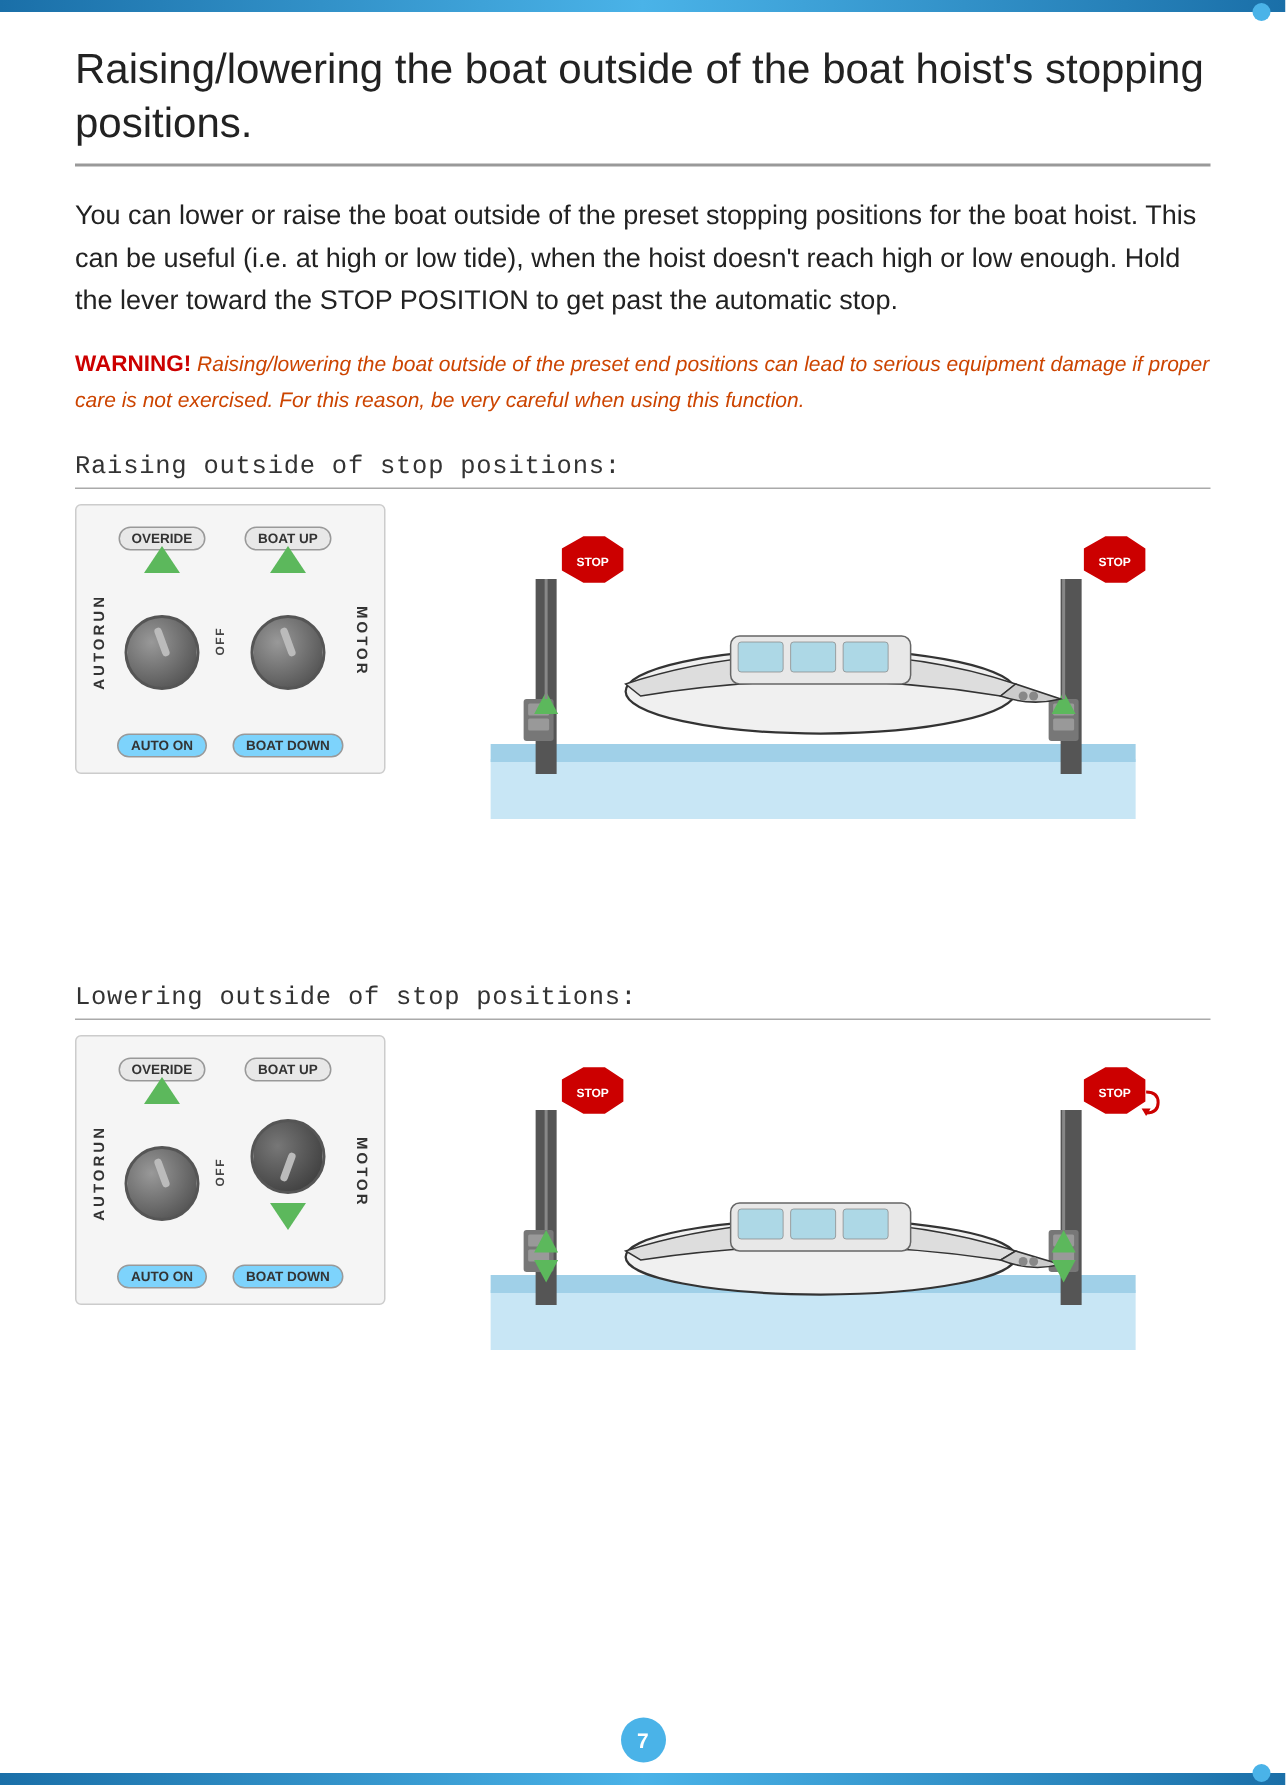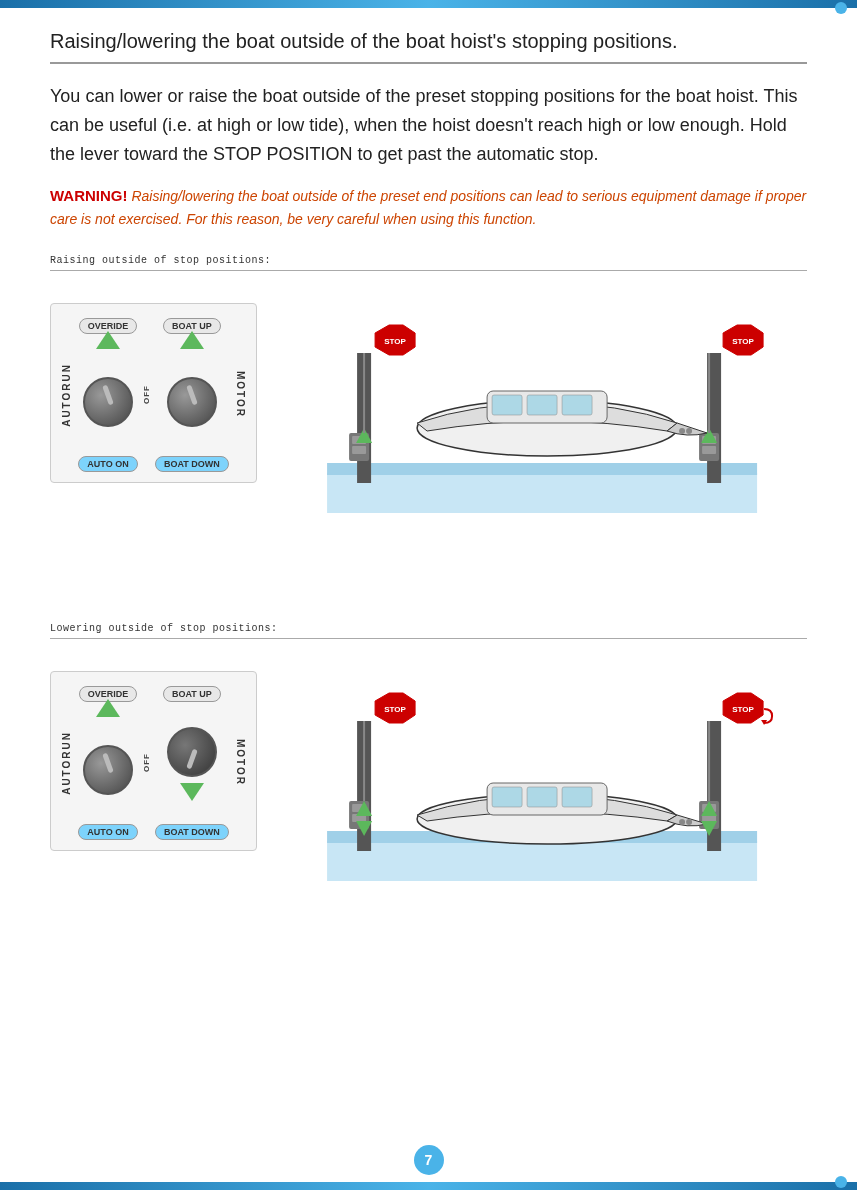--- a/index.html
+++ b/index.html
@@ -28,21 +28,21 @@
       height: 12px;
       border-radius: 50%;
       background: #4ab3e8;
     }
 
     .content {
       padding: 20px 50px 60px 50px;
     }
 
     .page-title {
-      font-size: 20px;
+      font-size: 28px;
       font-weight: 300;
       color: #222;
       line-height: 1.3;
       margin-bottom: 8px;
     }
 
     .title-underline {
       border: none;
       border-top: 2px solid #999;
       margin-bottom: 18px;
@@ -67,26 +67,26 @@
       color: #cc0000;
       font-size: 15px;
     }
 
     .warning-text {
       color: #cc4400;
       font-style: italic;
     }
 
     .section-subtitle {
-      font-size: 10px;
+      font-size: 17px;
       font-weight: 300;
       color: #333;
       border-bottom: 1px solid #aaa;
       padding-bottom: 4px;
-      margin-bottom: 32px;
+      margin-bottom: 10px;
       font-family: 'Courier New', monospace;
       letter-spacing: 0.5px;
     }
 
     
     .diagram-row {
       display: flex;
       align-items: flex-start;
       gap: 20px;
       margin-bottom: 10px;

